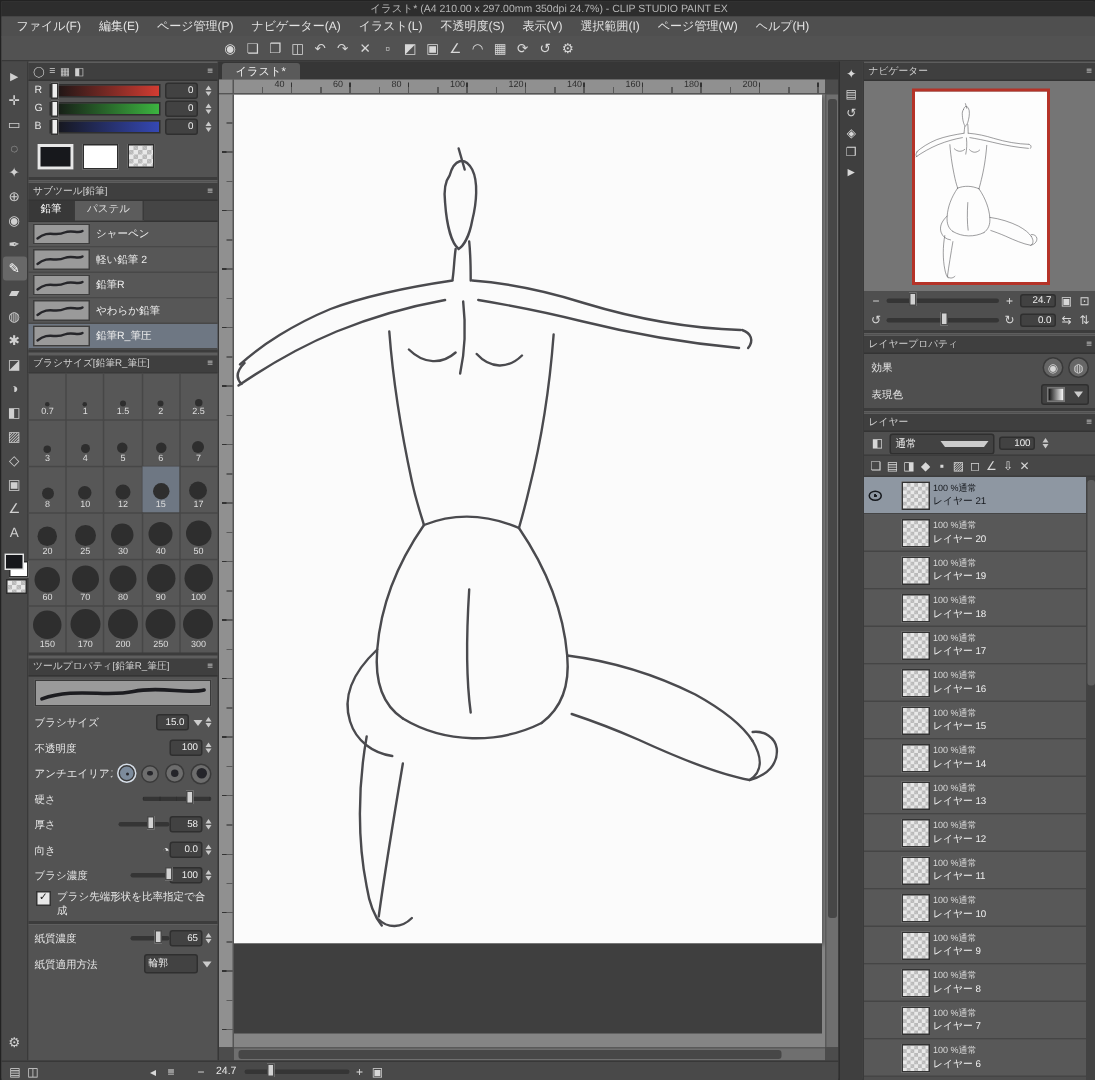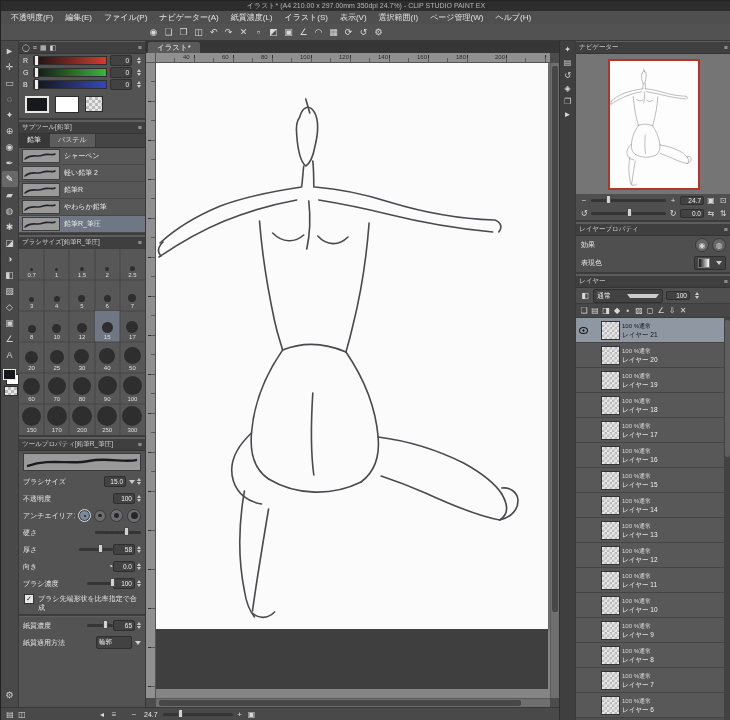--- a/index.html
+++ b/index.html
@@ -190,26 +190,26 @@
 </svg>
 
 <div class="app">
 
   <div class="titlebar">
     <span>イラスト* (A4 210.00 x 297.00mm 350dpi 24.7%) - CLIP STUDIO PAINT EX</span>
   </div>
 
   <div class="menubar">
 
-  <div class="menu-item">不透明度(F)</div>
+  <div class="menu-item">ファイル(F)</div>
       <div class="menu-item">編集(E)</div>
-      <div class="menu-item">ファイル(P)</div>
+      <div class="menu-item">ページ管理(P)</div>
       <div class="menu-item">ナビゲーター(A)</div>
-      <div class="menu-item">紙質濃度(L)</div>
-      <div class="menu-item">イラスト(S)</div>
+      <div class="menu-item">イラスト(L)</div>
+      <div class="menu-item">不透明度(S)</div>
       <div class="menu-item">表示(V)</div>
       <div class="menu-item">選択範囲(I)</div>
       <div class="menu-item">ページ管理(W)</div>
       <div class="menu-item">ヘルプ(H)</div>
     </div>
 
   <div class="toolbar">
 
   <span class="ibtn">◉</span>
       <span class="ibtn">❏</span>

